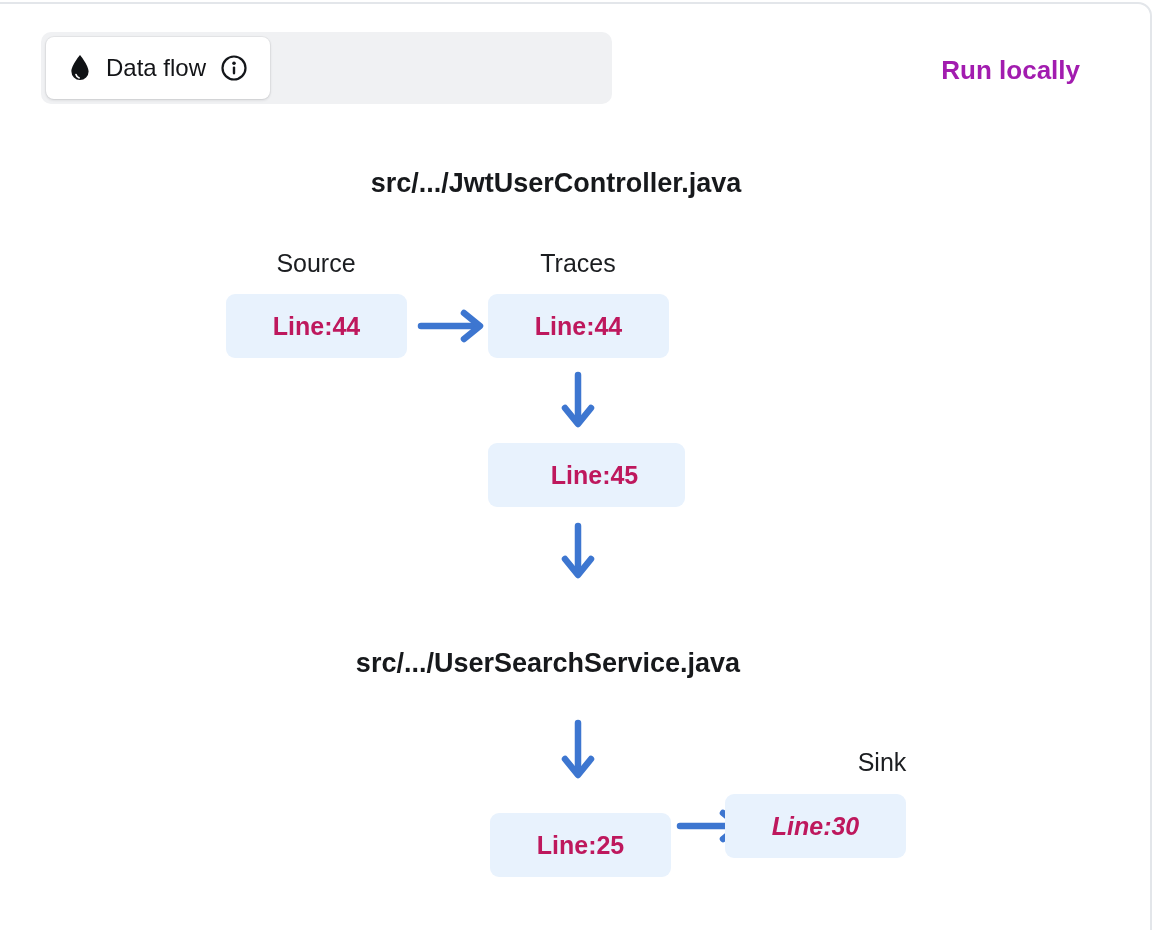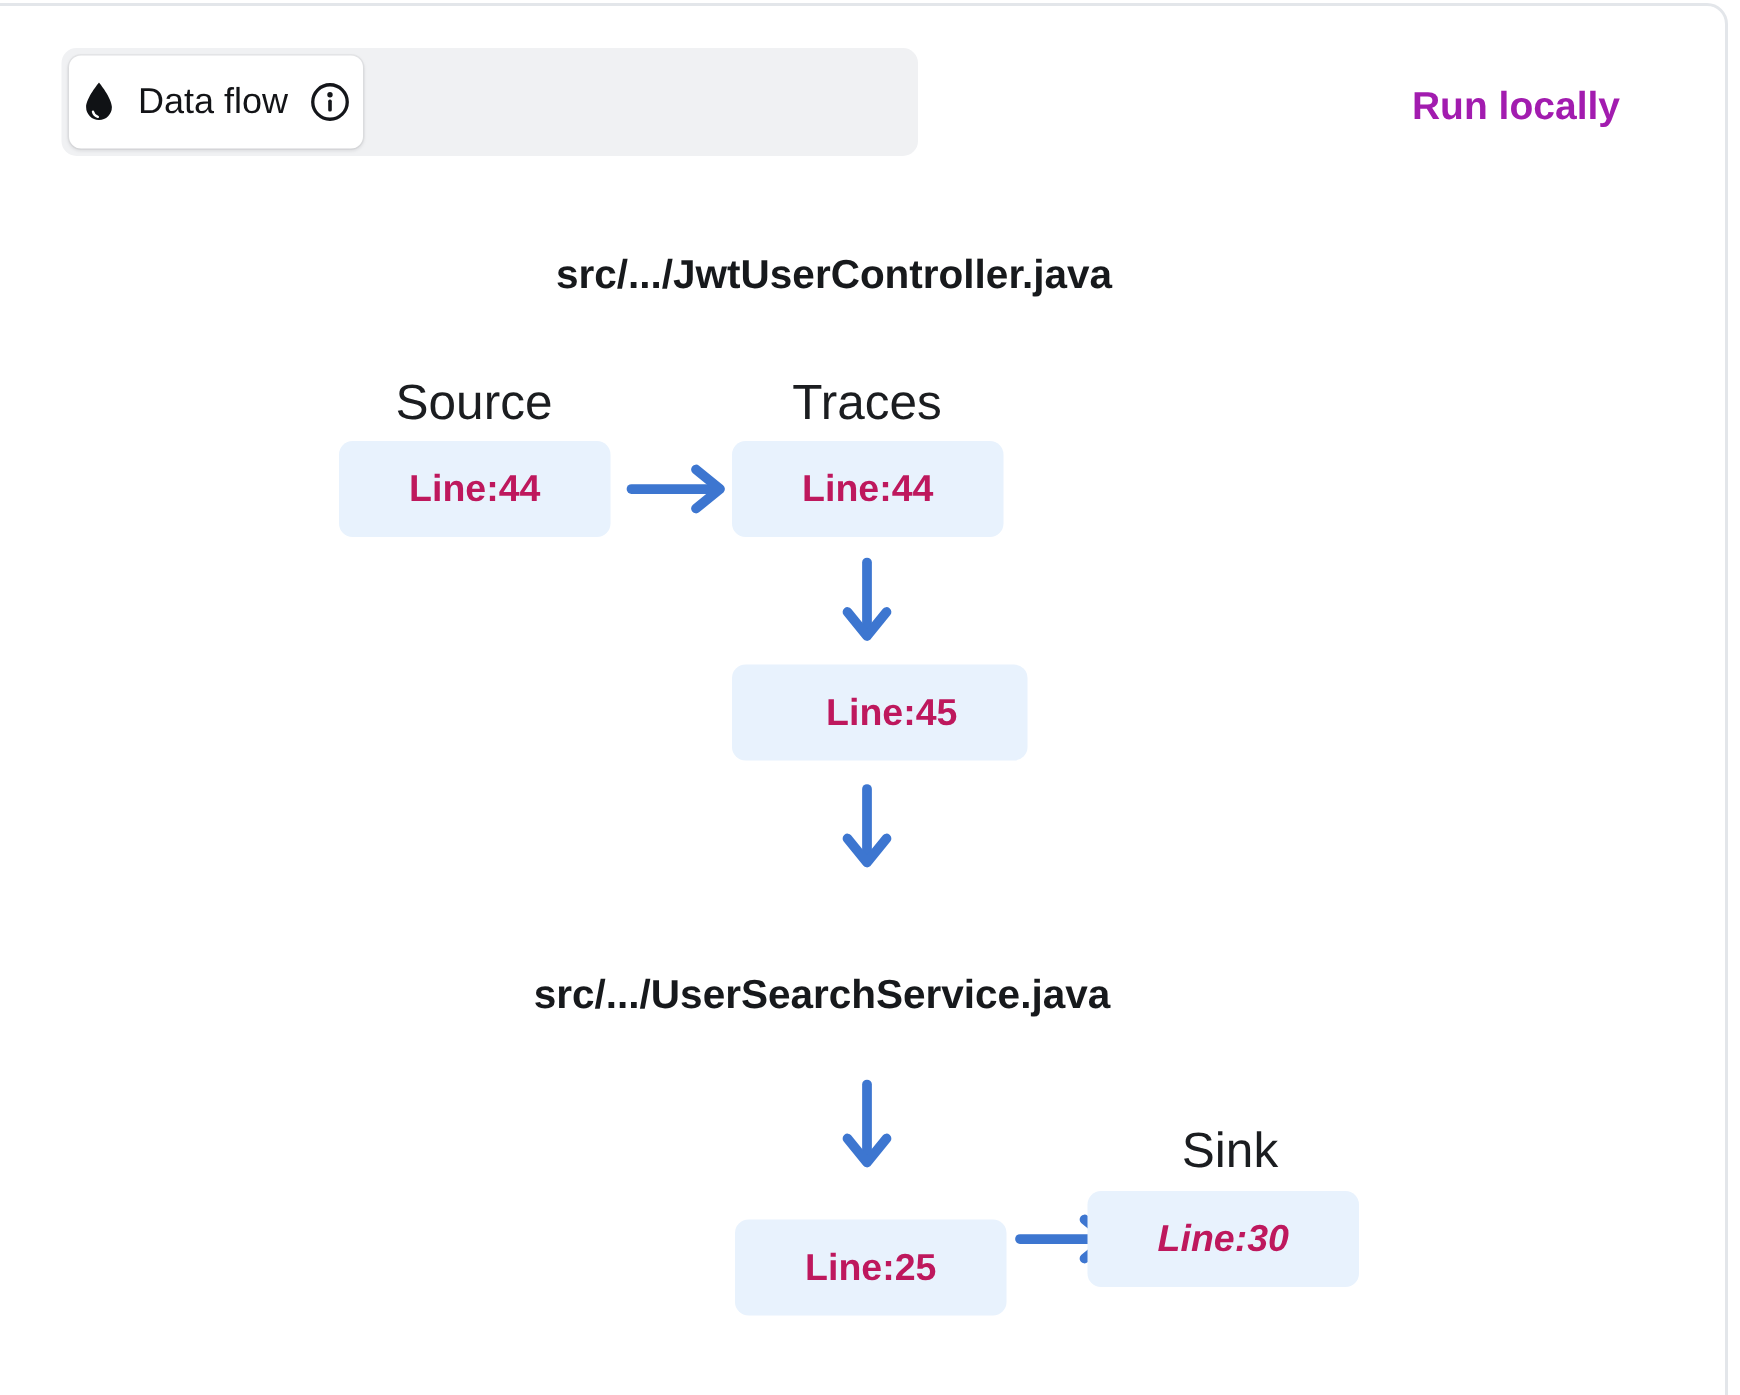--- a/index.html
+++ b/index.html
@@ -15,21 +15,21 @@
     background:#ffffff;box-sizing:border-box;
   }
   
   .tabbar{
     position:absolute;left:41px;top:32px;width:571px;height:72px;
     background:#f0f1f3;border-radius:10px;display:flex;align-items:center;
     box-sizing:border-box;padding:5px;
   }
   .tab{
     height:62px;display:flex;align-items:center;gap:14px;
-    padding:0 8px;border-radius:8px;cursor:pointer;box-sizing:border-box;
+    padding:0 22px;border-radius:8px;cursor:pointer;box-sizing:border-box;
   }
   .tab.active{
     background:#ffffff;
     box-shadow:0 1px 3px rgba(20,24,31,.14), 0 0 0 1px rgba(20,24,31,.04);
   }
   .tab-label{font-size:24px;color:#131417;font-weight:500;white-space:nowrap;}
   .tab.inactive{margin-left:14px;}
   .tab.inactive .tab-label{color:#54585f;font-weight:400;}
   .icon{display:inline-flex;align-items:center;justify-content:center;}
   
@@ -37,21 +37,21 @@
     position:absolute;top:55px;right:80px;font-size:26px;font-weight:700;
     color:#a21caf;cursor:pointer;text-decoration:none;white-space:nowrap;
   }
   
   .file-header{
     position:absolute;transform:translateX(-50%);
     font-size:27px;font-weight:700;color:#17191c;white-space:nowrap;
   }
   .node-label{
     position:absolute;transform:translateX(-50%);
-    font-size:33px;font-weight:400;color:#1b1d20;white-space:nowrap;
+    font-size:25px;font-weight:400;color:#1b1d20;white-space:nowrap;
   }
   .chip{
     position:absolute;width:181px;height:64px;border-radius:9px;
     background:#e8f2fd;display:flex;align-items:center;justify-content:center;
     font-size:25px;font-weight:700;color:#be185d;cursor:pointer;
   }
   .arrow{position:absolute;line-height:0;}
 </style>
 </head>
 <body>
@@ -111,21 +111,21 @@
 
 <div class="file-header" style="left:548px;top:648px;text-align:right;">src/.../UserSearchService.java</div>
 
 <div class="arrow" style="left:560px;top:718px;">
   <svg width="36" height="66" viewBox="0 0 36 66">
     <path d="M18 5 V55 " stroke="#3d76d0" stroke-width="6.5" stroke-linecap="round" fill="none"></path>
     <path d="M5 41 L18 57 L31 41" stroke="#3d76d0" stroke-width="6.5" stroke-linecap="round" stroke-linejoin="round" fill="none"></path>
   </svg>
 </div>
 
-<div class="node-label" style="left:820px;top:748px;">Sink</div>
+<div class="node-label" style="left:882px;top:748px;">Sink</div>
 
 <div class="chip" style="left:490px;top:794px;margin-top:19px;">Line:25</div>
 <div class="arrow" style="left:675px;top:808px;">
   <svg width="74" height="36" viewBox="0 0 74 36">
     <path d="M5 18 H62" stroke="#3d76d0" stroke-width="6.5" stroke-linecap="round" fill="none"></path>
     <path d="M48 5 L64 18 L48 31" stroke="#3d76d0" stroke-width="6.5" stroke-linecap="round" stroke-linejoin="round" fill="none"></path>
   </svg>
 </div>
 <div class="chip" style="left:725px;top:794px;font-style:italic;">Line:30</div>
 

